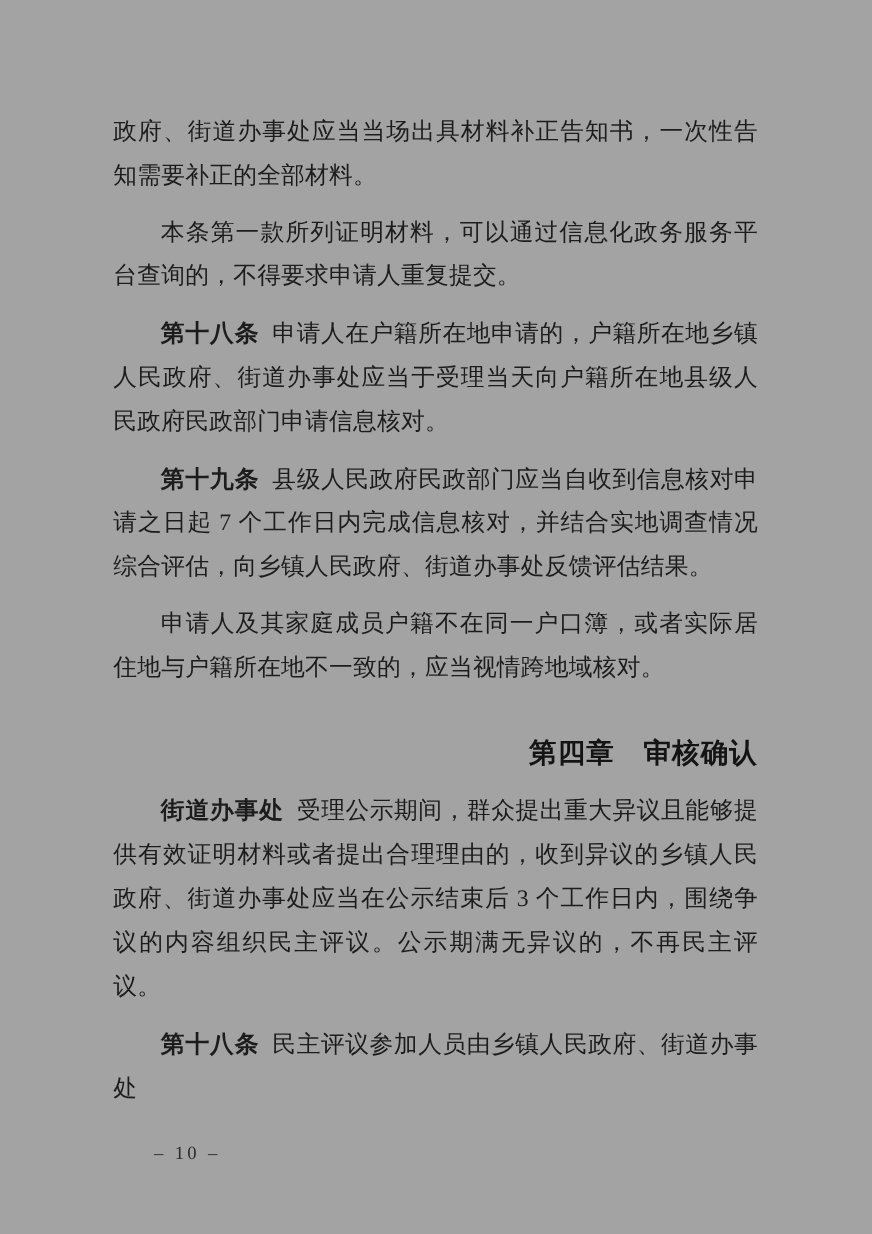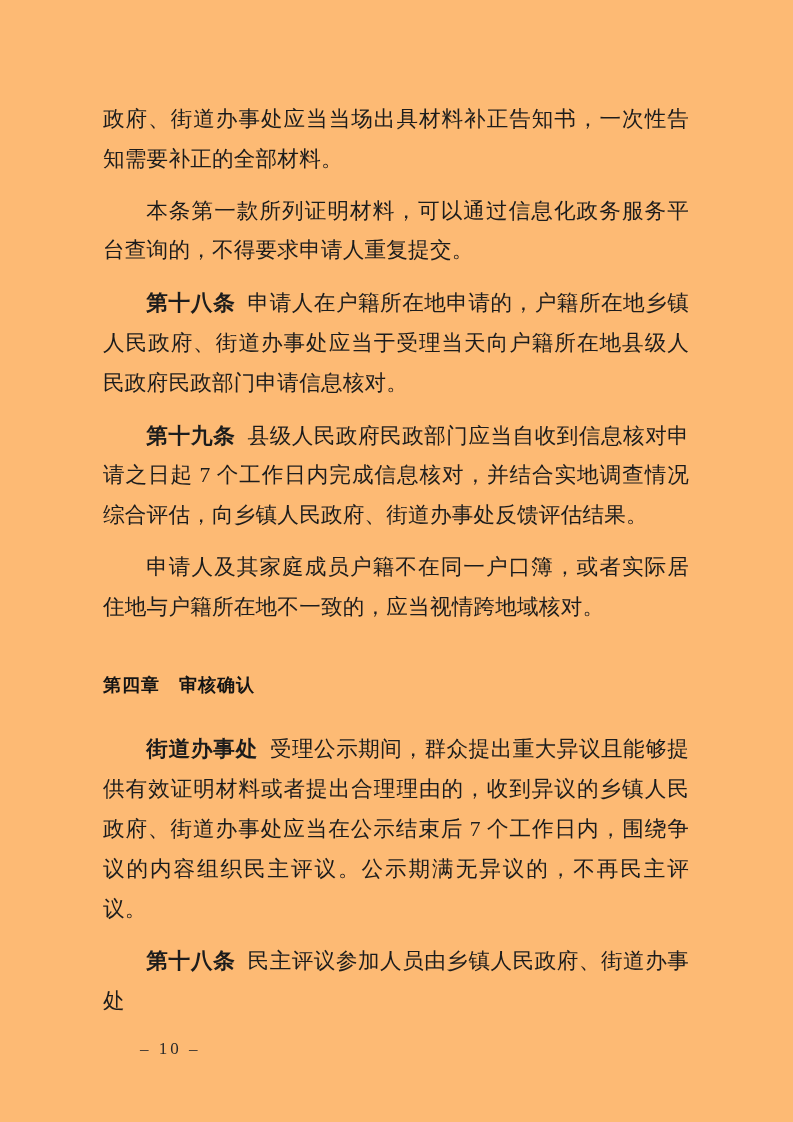--- a/index.html
+++ b/index.html
@@ -4,21 +4,21 @@
 <style>
   html, body {
     margin: 0;
     padding: 0;
     background: #ffffff;
   }
   .page {
     position: relative;
     width: 793px;
     height: 1122px;
-    background: #fdba74;
+    background: #a3a3a3;
     overflow: hidden;
     font-family: "Liberation Serif", "DejaVu Serif", serif;
     color: #1c1c1c;
   }
   .content {
     position: absolute;
     left: 103px;
     top: 100px;
     width: 586px;
   }
@@ -33,24 +33,24 @@
     text-indent: 2em;
     margin-top: 12px;
   }
   .term {
     font-family: "Liberation Sans", "DejaVu Sans", sans-serif;
     font-weight: bold;
     margin-right: 0.55em;
     letter-spacing: 0.5px;
   }
   h2.chapter {
-    margin: 38px 0 24px 0;
-    font-size: 18px;
+    margin: 38px 0 12px 0;
+    font-size: 25px;
     line-height: 39.8px;
-    text-align: left;
+    text-align: right;
     font-family: "Liberation Sans", "DejaVu Sans", sans-serif;
     font-weight: bold;
     color: #141414;
     letter-spacing: 1px;
   }
   .page-number {
     position: absolute;
     left: 104px;
     top: 1039px;
     font-size: 17px;
@@ -71,20 +71,20 @@
 
     <p class="para indent"><span class="term">第十八条</span><span>申请人在户籍所在地申请的，户籍所在地乡镇人民政府、街道办事处应当于受理当天向户籍所在地县级人民政府民政部门申请信息核对。</span></p>
 
 
     <p class="para indent"><span class="term">第十九条</span><span>县级人民政府民政部门应当自收到信息核对申请之日起 7 个工作日内完成信息核对，并结合实地调查情况综合评估，向乡镇人民政府、街道办事处反馈评估结果。</span></p>
 
     <p class="para indent">申请人及其家庭成员户籍不在同一户口簿，或者实际居住地与户籍所在地不一致的，应当视情跨地域核对。</p>
 
     <h2 class="chapter">第四章　审核确认</h2>
 
-    <p class="para indent"><span class="term">街道办事处</span><span>受理公示期间，群众提出重大异议且能够提供有效证明材料或者提出合理理由的，收到异议的乡镇人民政府、街道办事处应当在公示结束后 7 个工作日内，围绕争议的内容组织民主评议。公示期满无异议的，不再民主评议。</span></p>
+    <p class="para indent"><span class="term">街道办事处</span><span>受理公示期间，群众提出重大异议且能够提供有效证明材料或者提出合理理由的，收到异议的乡镇人民政府、街道办事处应当在公示结束后 3 个工作日内，围绕争议的内容组织民主评议。公示期满无异议的，不再民主评议。</span></p>
 
     <p class="para indent"><span class="term">第十八条</span><span>民主评议参加人员由乡镇人民政府、街道办事处</span></p>
 
   </div>
 
   <div class="page-number">– 10 –</div>
 </div>
 
 </body></html>

